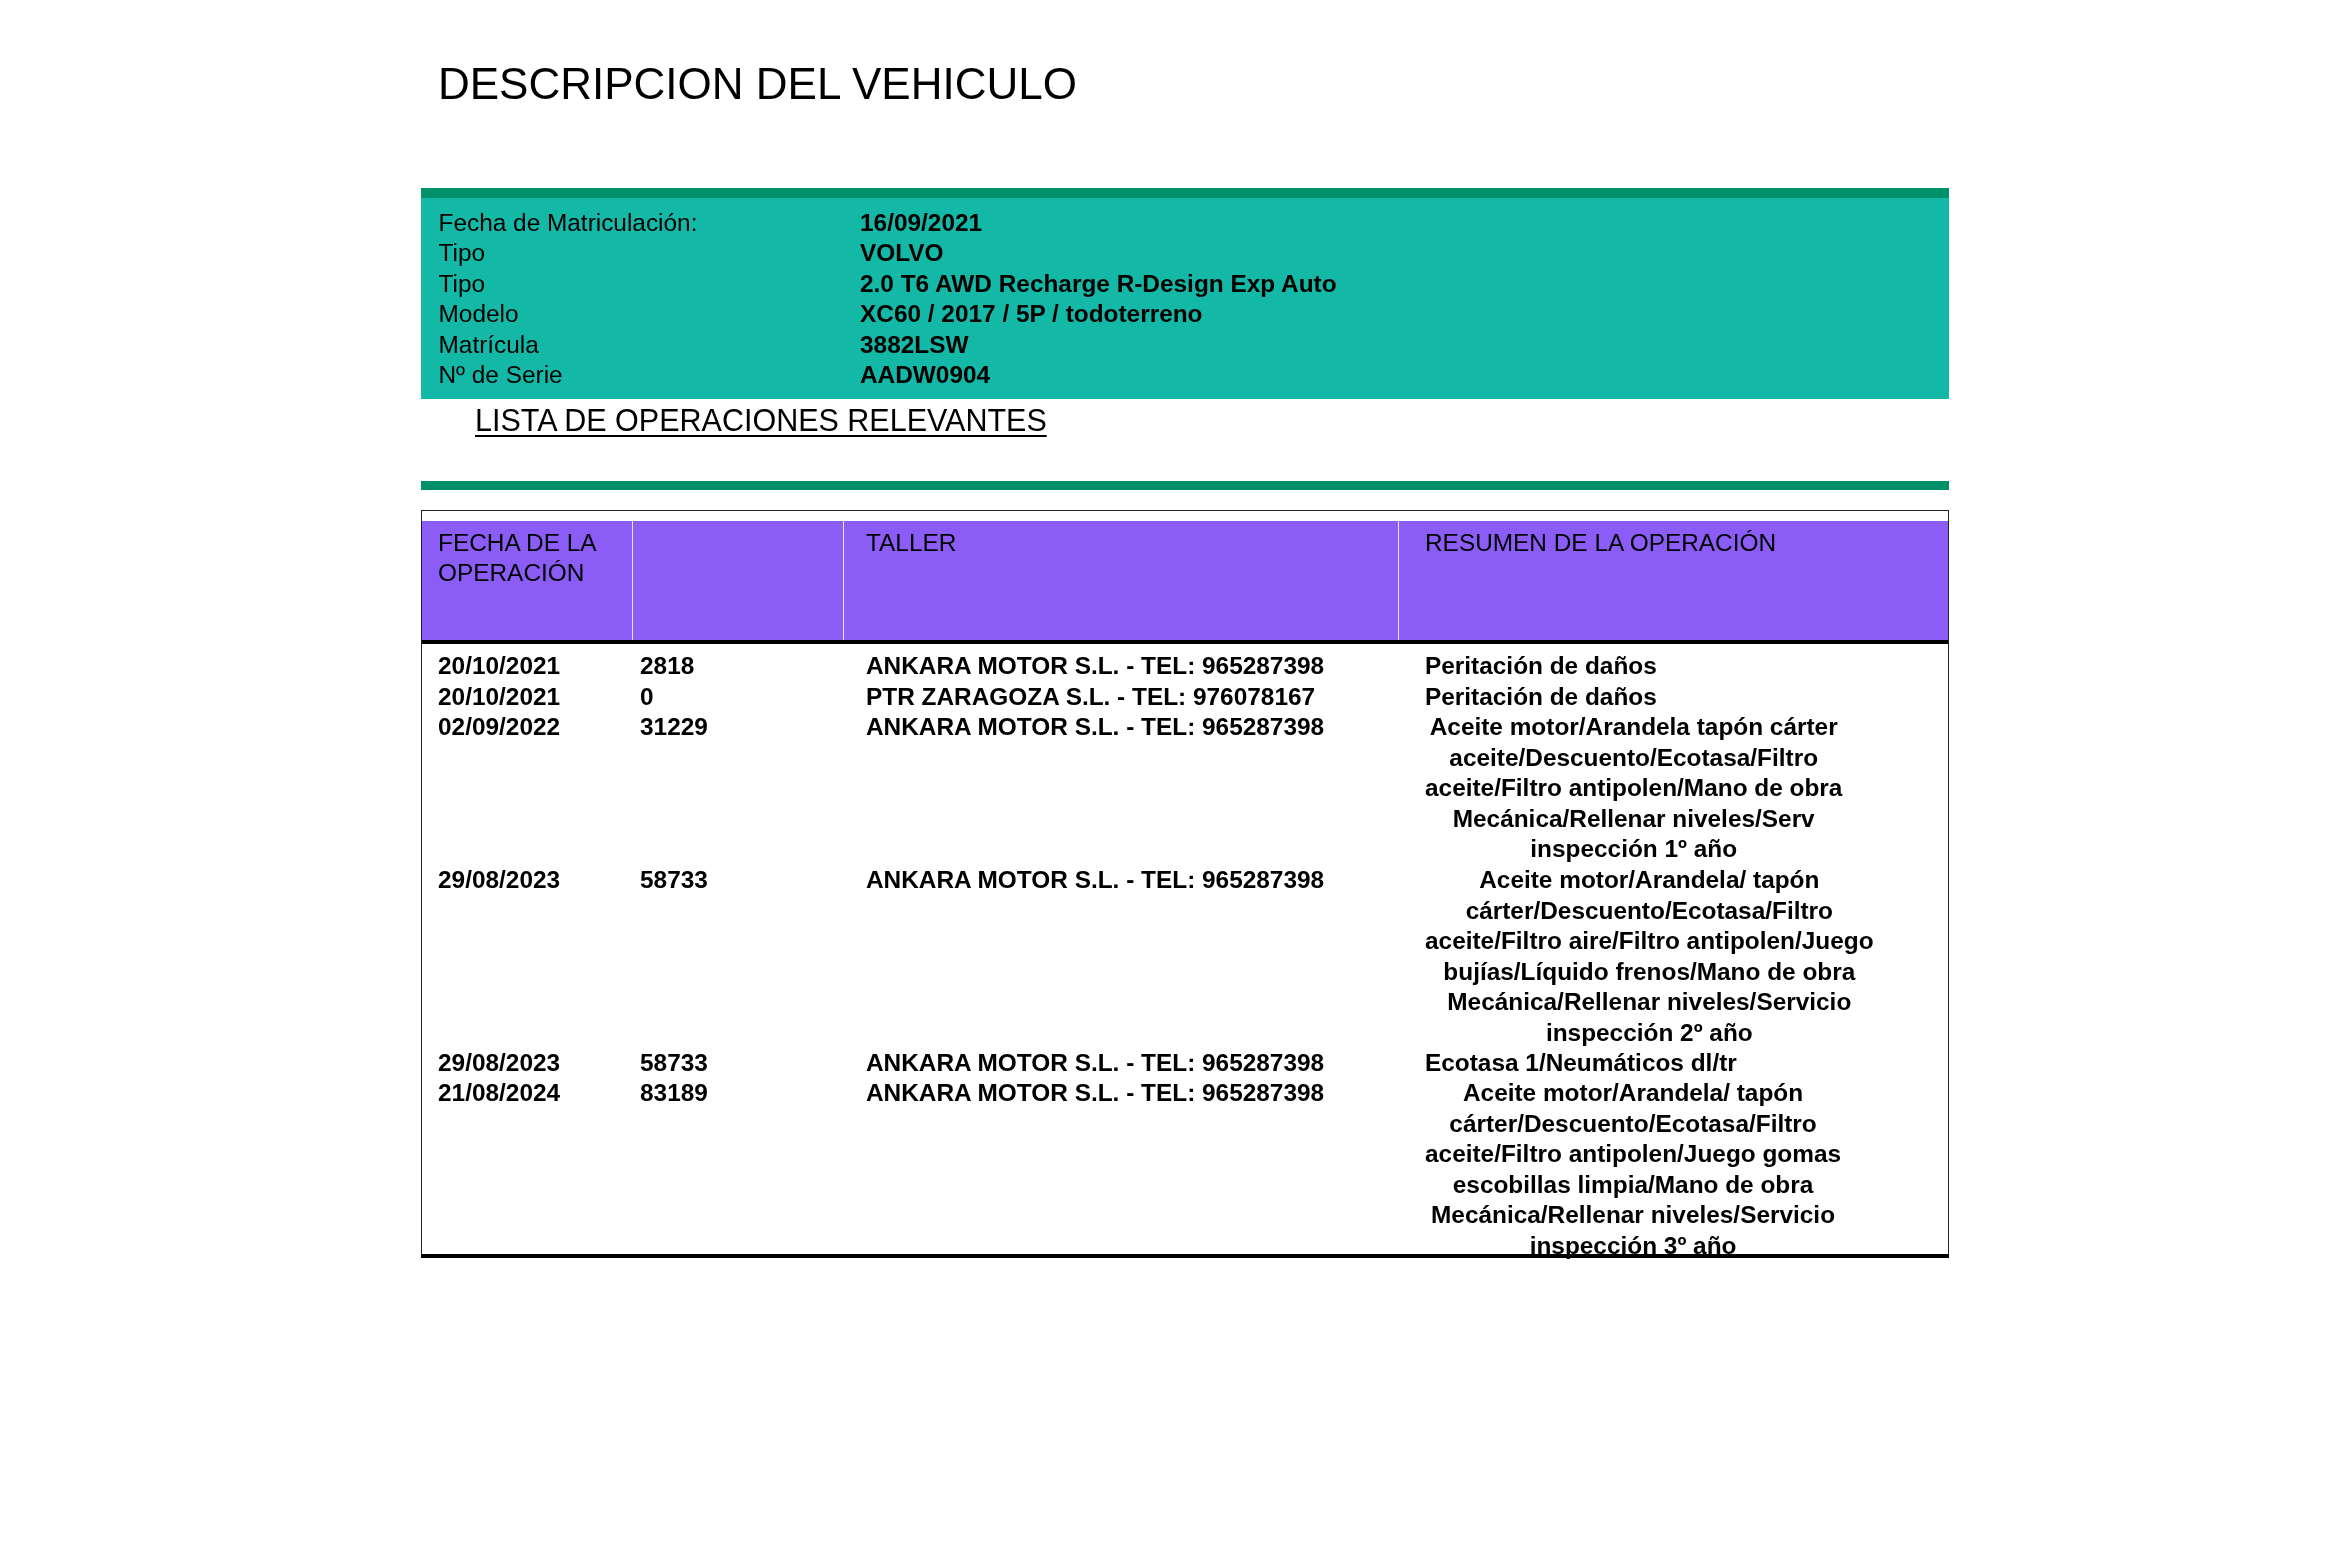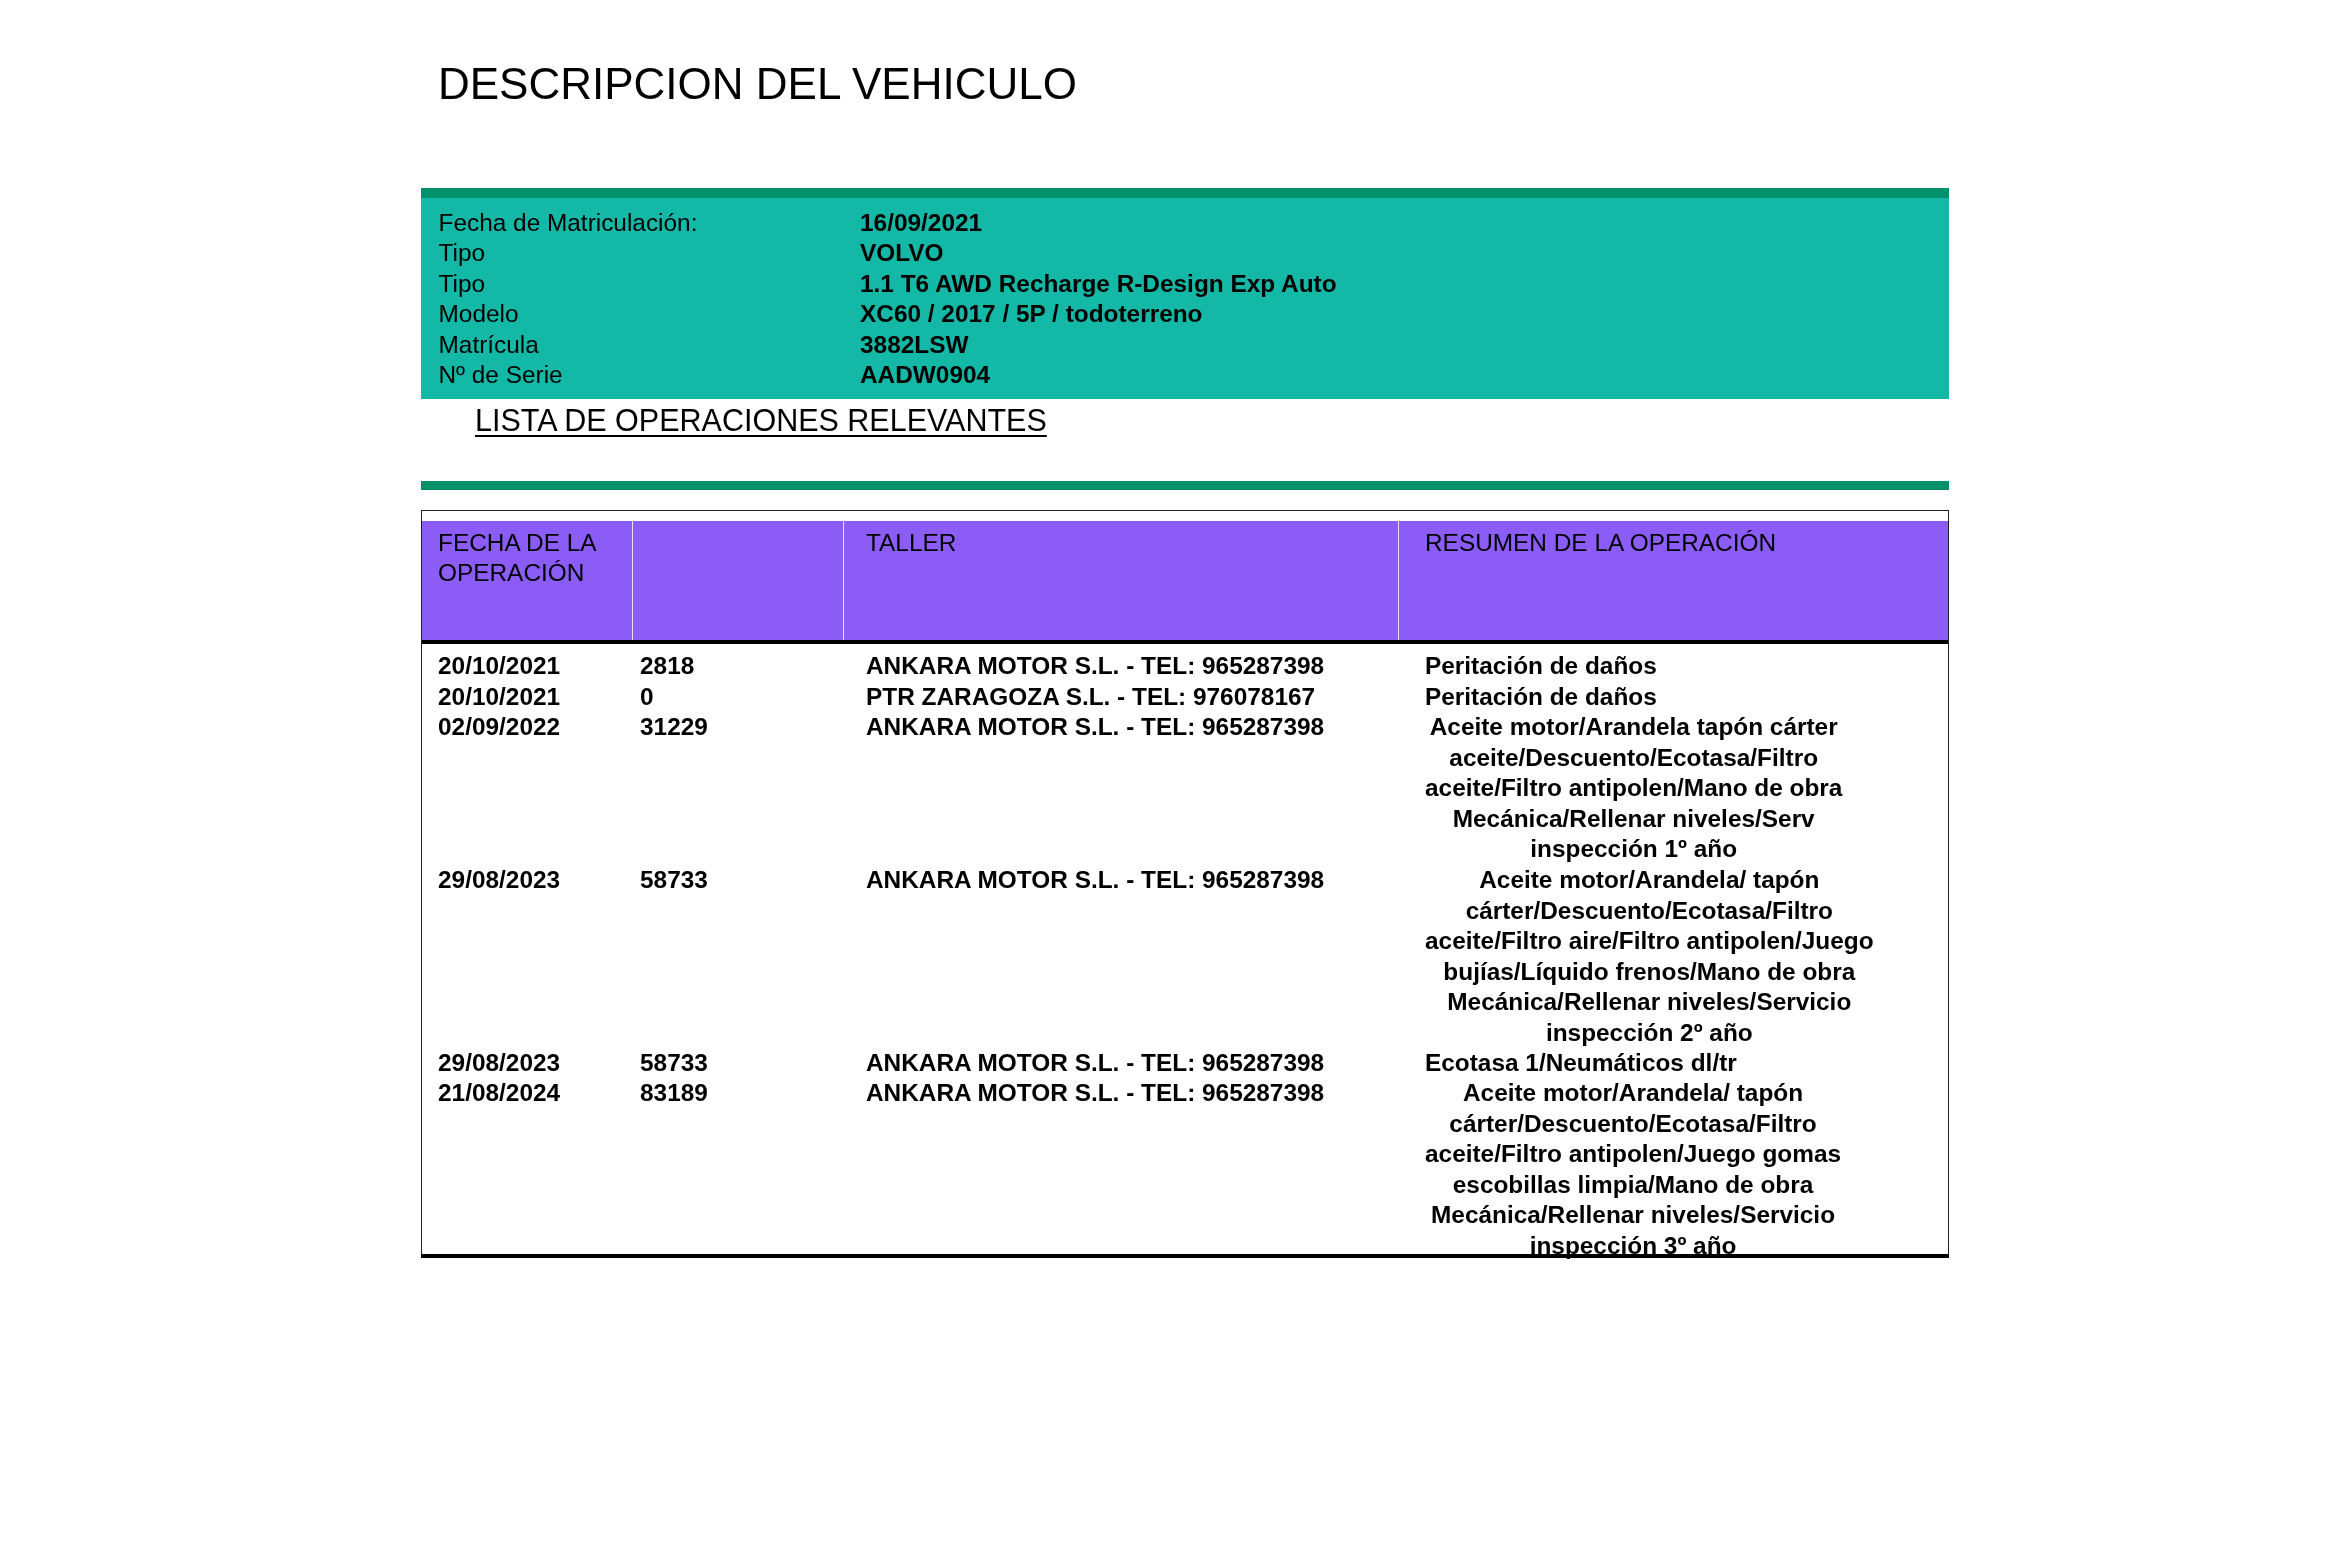--- a/index.html
+++ b/index.html
@@ -47,21 +47,21 @@
   <div class="info-row" style="top:10px">
     <span class="info-label">Fecha de Matriculación:</span>
     <span class="info-value">16/09/2021</span>
   </div>
   <div class="info-row" style="top:40px">
     <span class="info-label">Tipo</span>
     <span class="info-value">VOLVO</span>
   </div>
   <div class="info-row" style="top:71px">
     <span class="info-label">Tipo</span>
-    <span class="info-value">1.1 T6 AWD Recharge R-Design Exp Auto</span>
+    <span class="info-value">2.0 T6 AWD Recharge R-Design Exp Auto</span>
   </div>
   <div class="info-row" style="top:101px">
     <span class="info-label">Modelo</span>
     <span class="info-value">XC60 / 2017 / 5P / todoterreno</span>
   </div>
   <div class="info-row" style="top:132px">
     <span class="info-label">Matrícula</span>
     <span class="info-value">3882LSW</span>
   </div>
   <div class="info-row" style="top:162px">

